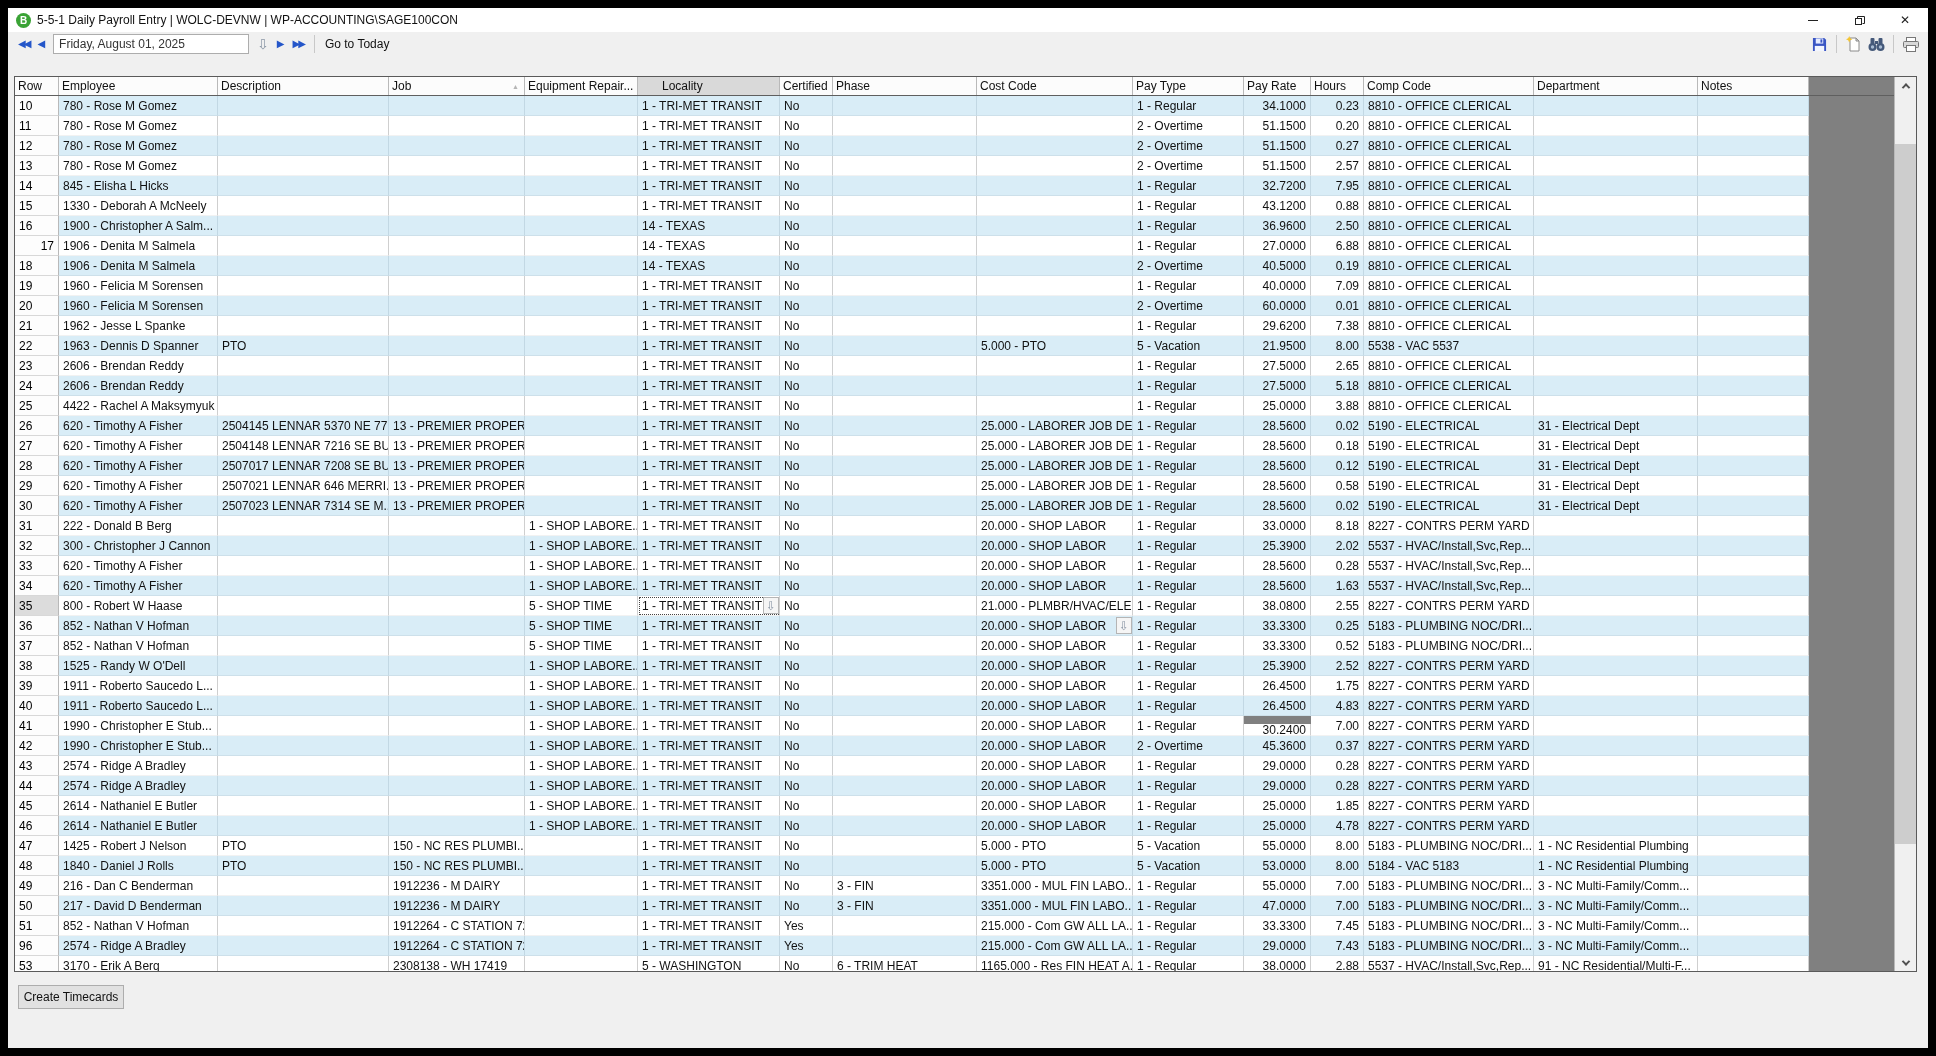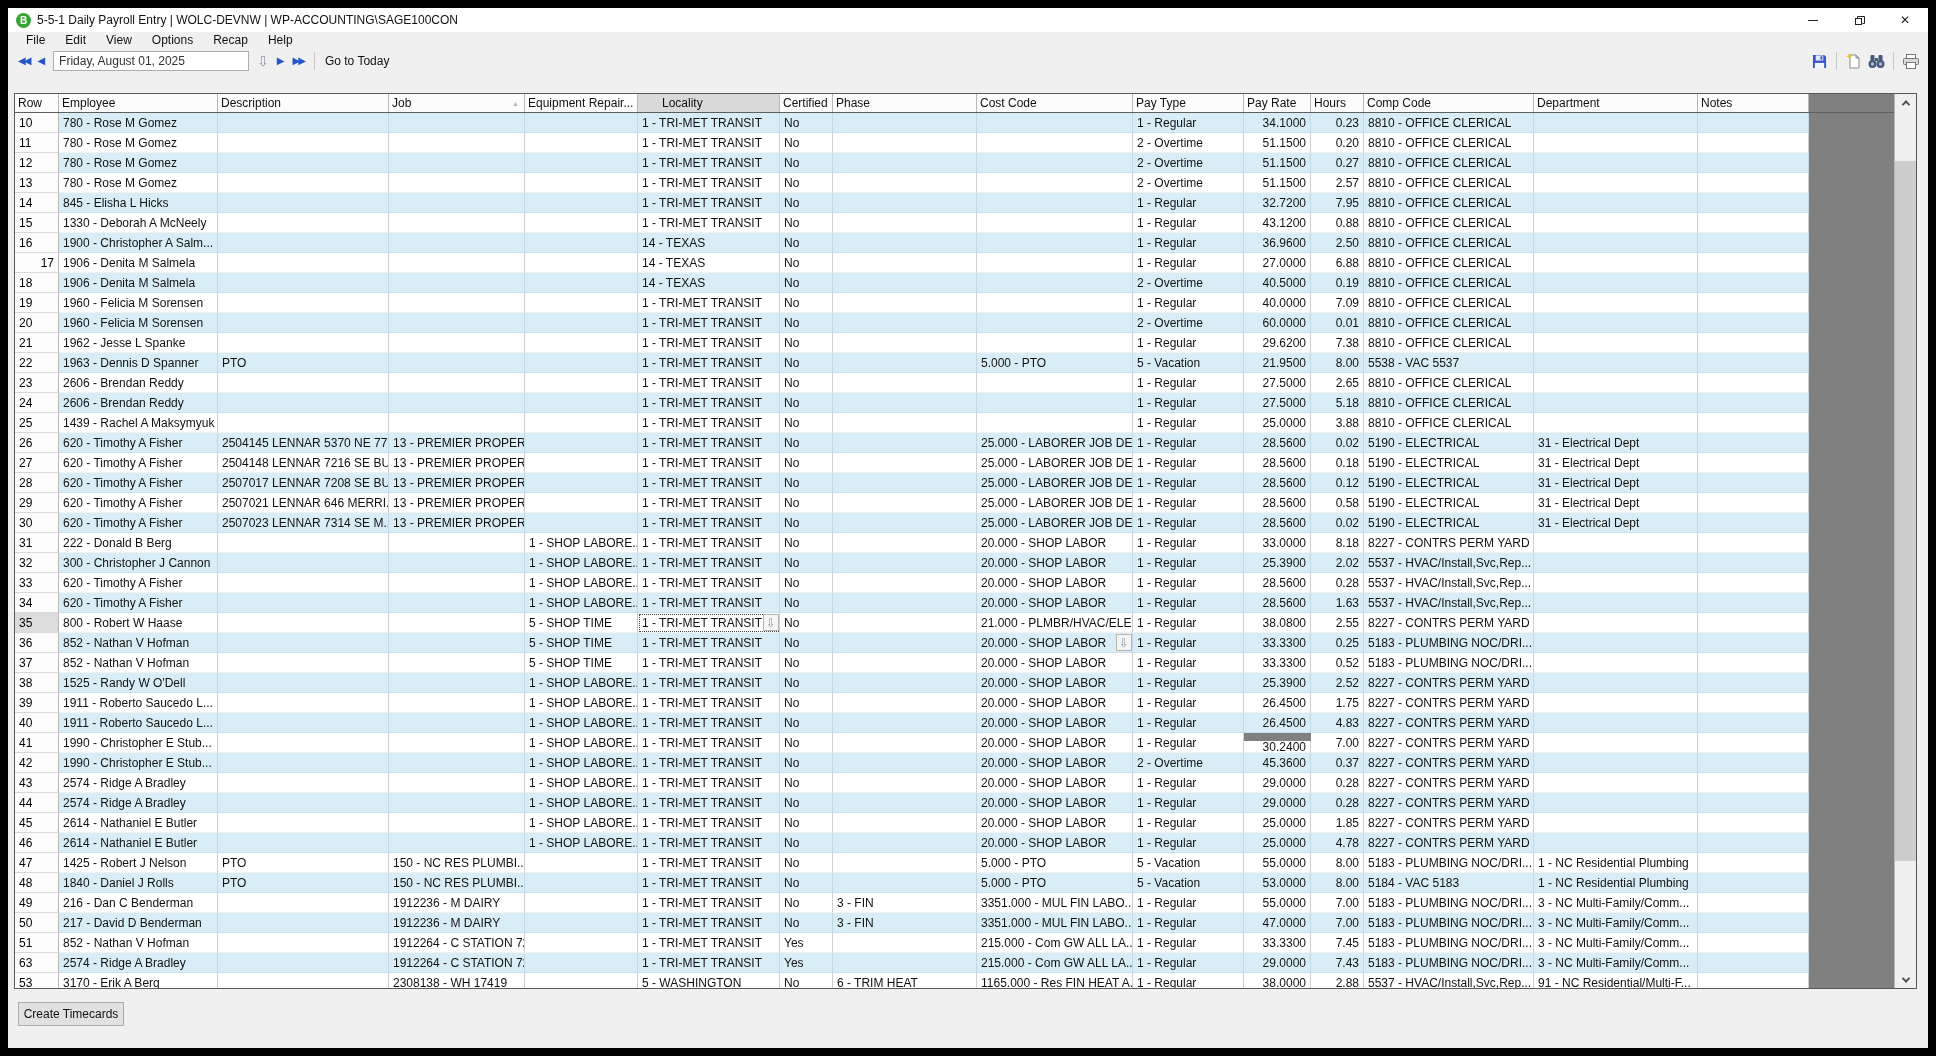--- a/index.html
+++ b/index.html
@@ -83,28 +83,20 @@
             <path d="M3.5 3.5 V1.5 H10.5 V8.5 H8.5" fill="none" stroke="#222"></path>
             <rect x="1.5" y="3.5" width="6" height="6" fill="none" stroke="#222"></rect>
           </svg>
       </div>
       <div class="cap-btn">
           <span>✕</span>
         </div>
     </div>
   </div>
 
-  <div class="menubar">
-    <span class="menu-item">File</span>
-    <span class="menu-item">Edit</span>
-    <span class="menu-item">View</span>
-    <span class="menu-item">Options</span>
-    <span class="menu-item">Recap</span>
-    <span class="menu-item">Help</span>
-  </div>
 
   <div class="toolbar">
     <span class="nav-btn">◀◀</span>
     <span class="nav-btn single">◀</span>
     <div class="date-box">Friday, August 01, 2025</div>
     <span class="hollow-arrow">⇩</span>
     <span class="nav-btn single">▶</span>
     <span class="nav-btn">▶▶</span>
     <span class="tb-sep"></span>
     <span class="go-today">Go to Today</span>
@@ -918,21 +910,21 @@
             <div class="cell" style="width: 111px;">
               <span></span>
             </div>
             <div class="rfiller"></div>
           </div>
           <div class="trow white">
             <div class="cell rownum" style="width: 44px;">
               <span>25</span>
             </div>
             <div class="cell" style="width: 159px;">
-              <span>1439 - Rachel A Maksymyuk</span>
+              <span>4422 - Rachel A Maksymyuk</span>
             </div>
             <div class="cell" style="width: 171px;">
               <span></span>
             </div>
             <div class="cell" style="width: 136px;">
               <span></span>
             </div>
             <div class="cell" style="width: 113px;">
               <span></span>
             </div>
@@ -2213,21 +2205,21 @@
             <div class="cell" style="width: 164px;">
               <span>3 - NC Multi-Family/Comm...</span>
             </div>
             <div class="cell" style="width: 111px;">
               <span></span>
             </div>
             <div class="rfiller"></div>
           </div>
           <div class="trow blue">
             <div class="cell rownum" style="width: 44px;">
-              <span>63</span>
+              <span>96</span>
             </div>
             <div class="cell" style="width: 159px;">
               <span>2574 - Ridge A Bradley</span>
             </div>
             <div class="cell" style="width: 171px;">
               <span></span>
             </div>
             <div class="cell" style="width: 136px;">
               <span>1912264 - C STATION 72</span>
             </div>

